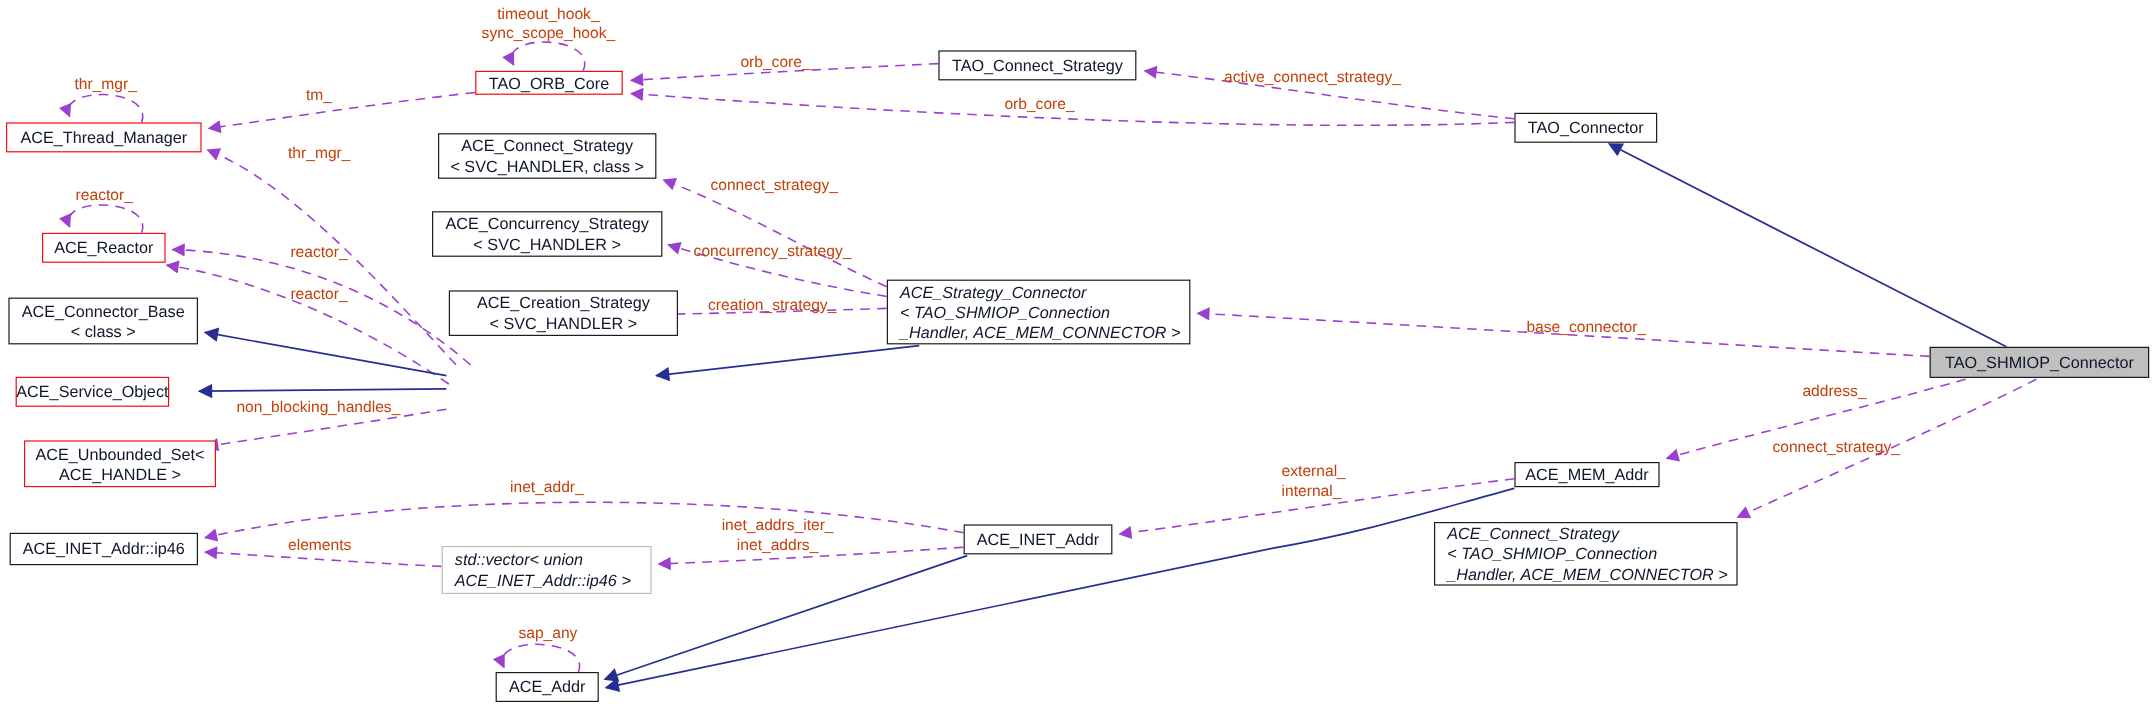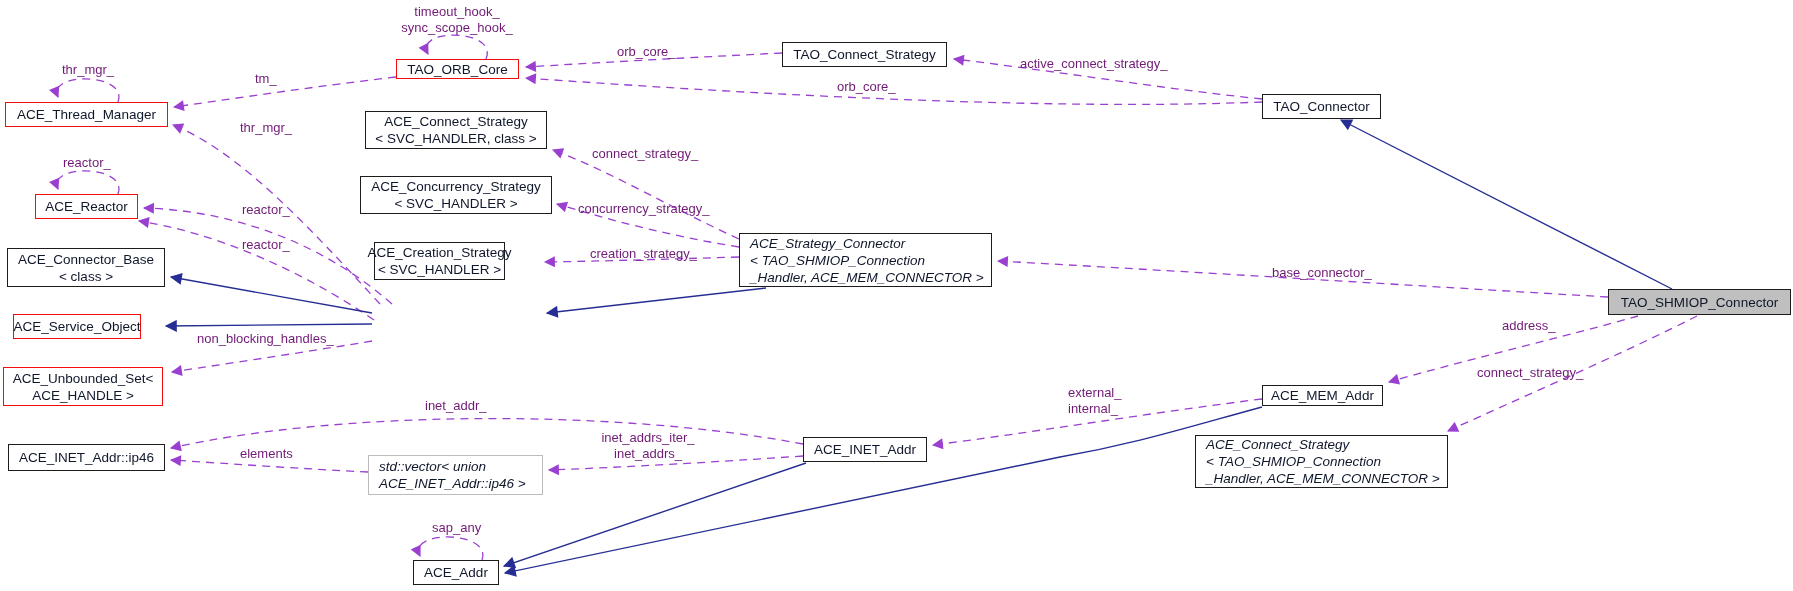--- a/index.html
+++ b/index.html
@@ -10,21 +10,21 @@
   .edge-use{fill:none;stroke:#9a3fd0;stroke-width:1.3;stroke-dasharray:8 6;}
   .edge-inh{fill:none;stroke:#262d93;stroke-width:1.4;}
   .node{position:absolute;box-sizing:border-box;display:flex;flex-direction:column;
         justify-content:center;align-items:center;text-align:center;
         font-size:13.5px;line-height:1.26;color:#0f172a;background:#fff;
         border:1.4px solid #1c1c1c;white-space:pre-line;}
   .node.red{border:1.7px solid #f40b0b;}
   .node.current{background:#bfbfbf;}
   .node.ext{border:1.4px solid #bcbcbc;}
   .node.leftalign{align-items:flex-start;text-align:left;padding-left:10px;font-style:italic;}
-  .elabel{position:absolute;font-size:13px;line-height:1.22;color:#701a75;white-space:pre-line;}
+  .elabel{position:absolute;font-size:13px;line-height:1.22;color:#c2410c;white-space:pre-line;}
   .elabel.center{text-align:center;}
 </style>
 </head>
 <body>
 
 <div class="diagram">
 
   <svg class="edges" viewBox="0 0 1793 591">
     <defs>
       <marker id="arr-use" viewBox="0 0 10 10" refX="9" refY="5" markerWidth="13" markerHeight="11" orient="auto" markerUnits="userSpaceOnUse">
@@ -70,28 +70,28 @@
   <div class="node" style="left:782px;top:42px;width:165px;height:25px">TAO_Connect_Strategy</div>
   <div class="node" style="left:1262px;top:94px;width:119px;height:25px">TAO_Connector</div>
   <div class="node red" style="left:5px;top:102px;width:163px;height:25px">ACE_Thread_Manager</div>
   <div class="node" style="left:365px;top:111px;width:182px;height:38px">ACE_Connect_Strategy
 &lt; SVC_HANDLER, class &gt;</div>
   <div class="node red" style="left:35px;top:194px;width:103px;height:25px">ACE_Reactor</div>
   <div class="node" style="left:360px;top:176px;width:192px;height:38px">ACE_Concurrency_Strategy
 &lt; SVC_HANDLER &gt;</div>
   <div class="node" style="left:7px;top:248px;width:158px;height:39px">ACE_Connector_Base
 &lt; class &gt;</div>
-  <div class="node" style="left:374px;top:242px;width:131px;height:38px">ACE_Creation_Strategy
+  <div class="node" style="left:374px;top:242px;width:191px;height:38px">ACE_Creation_Strategy
 &lt; SVC_HANDLER &gt;</div>
   <div class="node leftalign" style="left:739px;top:233px;width:253px;height:54px">ACE_Strategy_Connector
 &lt; TAO_SHMIOP_Connection
 _Handler, ACE_MEM_CONNECTOR &gt;</div>
   <div class="node current" style="left:1608px;top:289px;width:183px;height:26px">TAO_SHMIOP_Connector</div>
   <div class="node red" style="left:13px;top:314px;width:128px;height:25px">ACE_Service_Object</div>
-  <div class="node red" style="left:3px;top:367px;width:160px;height:39px">ACE_Unbounded_Set&lt;
+  <div class="node red" style="left:20px;top:367px;width:160px;height:39px">ACE_Unbounded_Set&lt;
 ACE_HANDLE &gt;</div>
   <div class="node" style="left:1262px;top:385px;width:121px;height:21px">ACE_MEM_Addr</div>
   <div class="node" style="left:8px;top:444px;width:157px;height:27px">ACE_INET_Addr::ip46</div>
   <div class="node ext leftalign" style="left:368px;top:455px;width:175px;height:40px">std::vector&lt; union
 ACE_INET_Addr::ip46 &gt;</div>
   <div class="node" style="left:803px;top:437px;width:124px;height:25px">ACE_INET_Addr</div>
   <div class="node leftalign" style="left:1195px;top:435px;width:253px;height:53px">ACE_Connect_Strategy
 &lt; TAO_SHMIOP_Connection
 _Handler, ACE_MEM_CONNECTOR &gt;</div>
   <div class="node" style="left:413px;top:560px;width:86px;height:25px">ACE_Addr</div>

